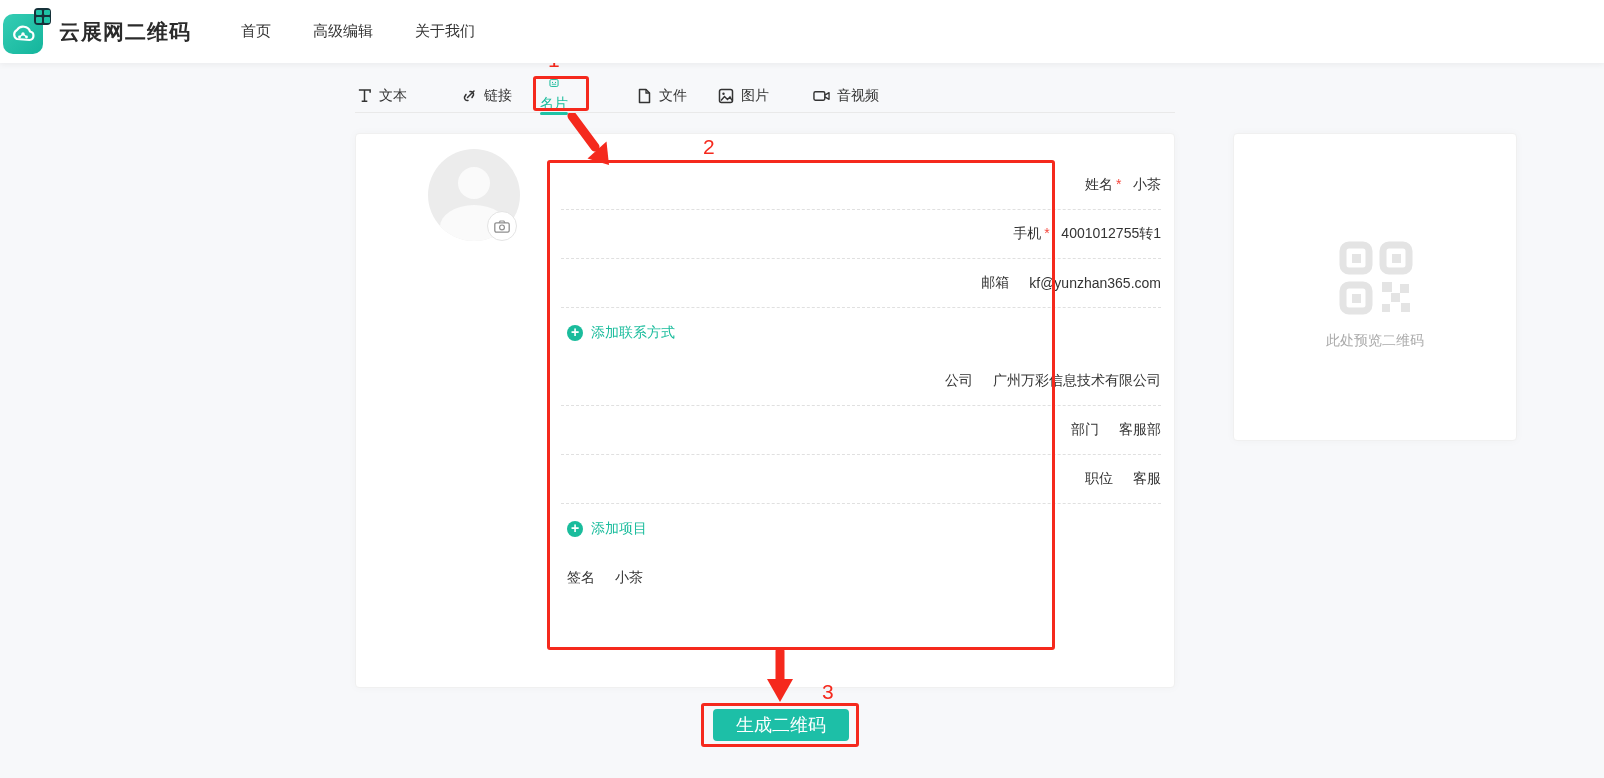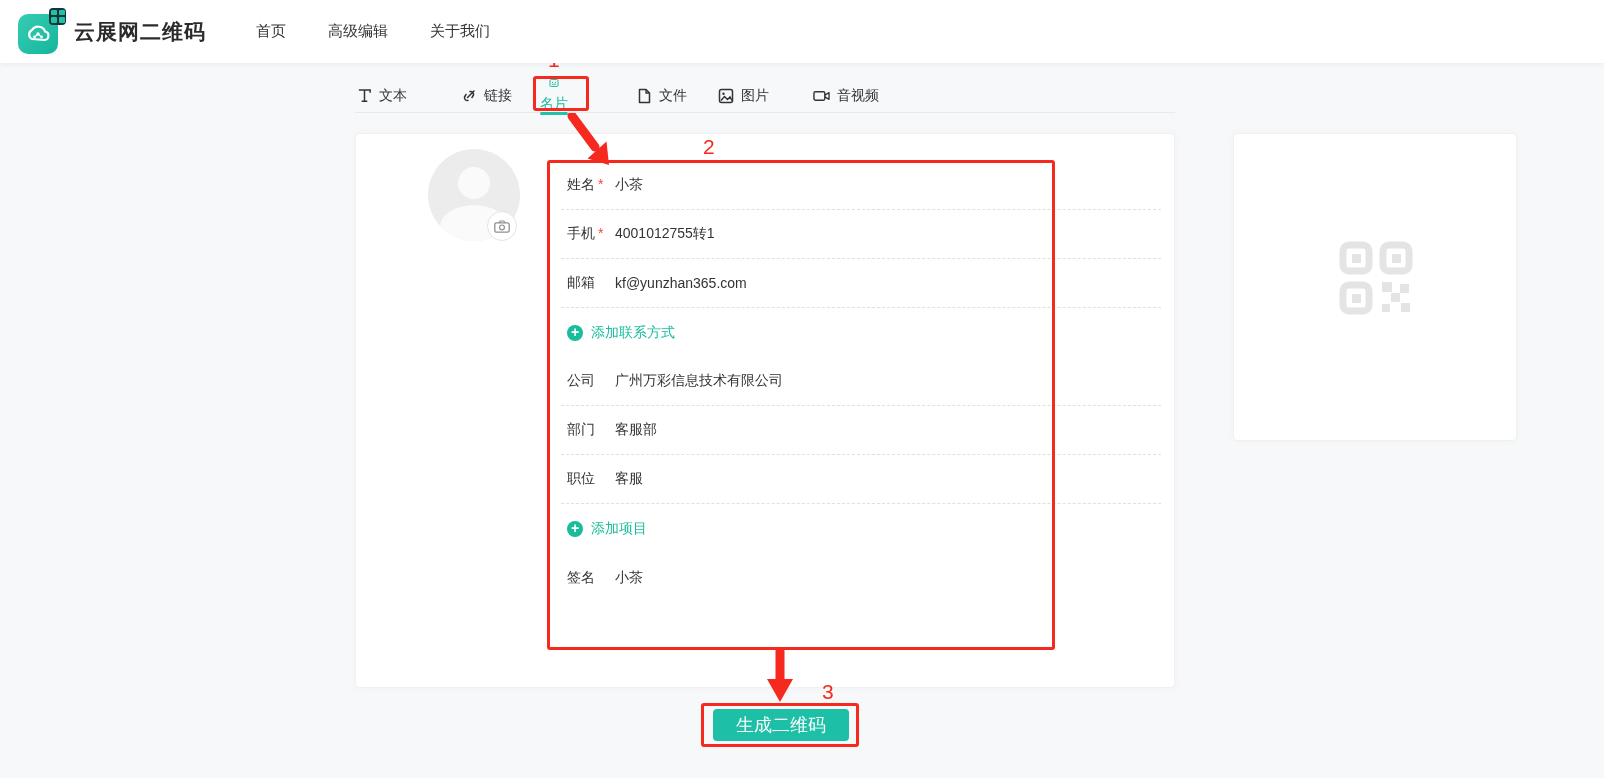--- a/index.html
+++ b/index.html
@@ -3,21 +3,21 @@
 <meta charset="utf-8">
 <style>
   * { margin:0; padding:0; box-sizing:border-box; }
   html,body { width:1604px; height:778px; }
   body { font-family:"Liberation Sans","DejaVu Sans",sans-serif; background:#f7f8fa; }
   .page { position:relative; width:1604px; height:778px; overflow:hidden; }
 
   
   .header { position:absolute; left:0; top:0; width:100%; height:63px; background:#fff;
             box-shadow:0 2px 6px rgba(0,0,0,.05); display:flex; align-items:center;
-            padding-left:18px; z-index:6; }
+            padding-left:3px; z-index:6; }
   .logo { position:relative; width:48px; height:48px; flex:0 0 48px; }
   .logo-main { position:absolute; left:0; bottom:2px; width:40px; height:40px;
                background:linear-gradient(135deg,#35cdb4,#14b59c); border-radius:10px;
                display:flex; align-items:center; justify-content:center; }
   .logo-badge { position:absolute; right:0; top:0; width:17px; height:17px; background:#16323a;
                 border-radius:4px; display:grid; grid-template-columns:6px 6px; gap:2px;
                 padding:2px; }
   .logo-badge i { background:#1ec2a5; border-radius:1px; }
   .brand-title { font-size:21px; font-weight:bold; color:#2b2b2b; letter-spacing:1px; margin-left:8px; }
   .nav { display:flex; margin-left:50px; gap:42px; }
@@ -48,21 +48,21 @@
                   width:32px; height:32px; border-radius:50%; background:#fafafa; }
   .avatar .body { position:absolute; left:50%; top:56px; transform:translateX(-50%);
                   width:68px; height:44px; border-radius:50%; background:#fafafa; }
   .cam-badge { position:absolute; left:131px; top:77px; width:30px; height:30px; border-radius:50%;
                background:#fff; border:1px solid #e4e4e4; display:flex; align-items:center;
                justify-content:center; cursor:pointer; z-index:2; }
 
   
   .form { position:absolute; left:205px; top:27px; width:600px; }
   .row { height:49px; display:flex; align-items:center; font-size:14px; color:#333; }
-  .row.divider { border-bottom:1px dashed #e0e0e0; }
+  .row.divider { border-bottom:1px dashed #e0e0e0;justify-content:flex-end; }
   .lbl { display:inline-flex; width:54px; gap:3px; padding-left:6px; color:#333; }
   .req { color:#f5463c; }
   .val { color:#333; cursor:text; }
   .row.add { color:#1abc9c; cursor:pointer; gap:8px; padding-left:6px; }
   .plus { width:16px; height:16px; border-radius:50%; background:#1abc9c; color:#fff;
           font-size:14px; line-height:15px; text-align:center; font-weight:bold; }
 
   
   .qr-ph { position:absolute; left:104px; top:106px; }
   .preview-text { position:absolute; left:0; top:198px; width:100%; text-align:center;
@@ -241,20 +241,21 @@
         <rect x="14" y="14" width="9" height="9"></rect>
         <rect x="54" y="14" width="9" height="9"></rect>
         <rect x="14" y="54" width="9" height="9"></rect>
         <rect x="44" y="42" width="10" height="10"></rect>
         <rect x="62" y="44" width="9" height="9"></rect>
         <rect x="53" y="53" width="9" height="9"></rect>
         <rect x="44" y="64" width="8" height="8"></rect>
         <rect x="63" y="63" width="9" height="9"></rect>
       </g>
     </svg>
+    <div class="preview-text">此处预览二维码</div>
   </div>
 
   <button class="generate-btn">生成二维码</button>
 
   <div class="anno anno-box box1"></div>
   <div class="anno anno-box box2"></div>
   <div class="anno anno-box box3"></div>
   <div class="anno num num1">1</div>
   <div class="anno num num2">2</div>
   <div class="anno num num3">3</div>

